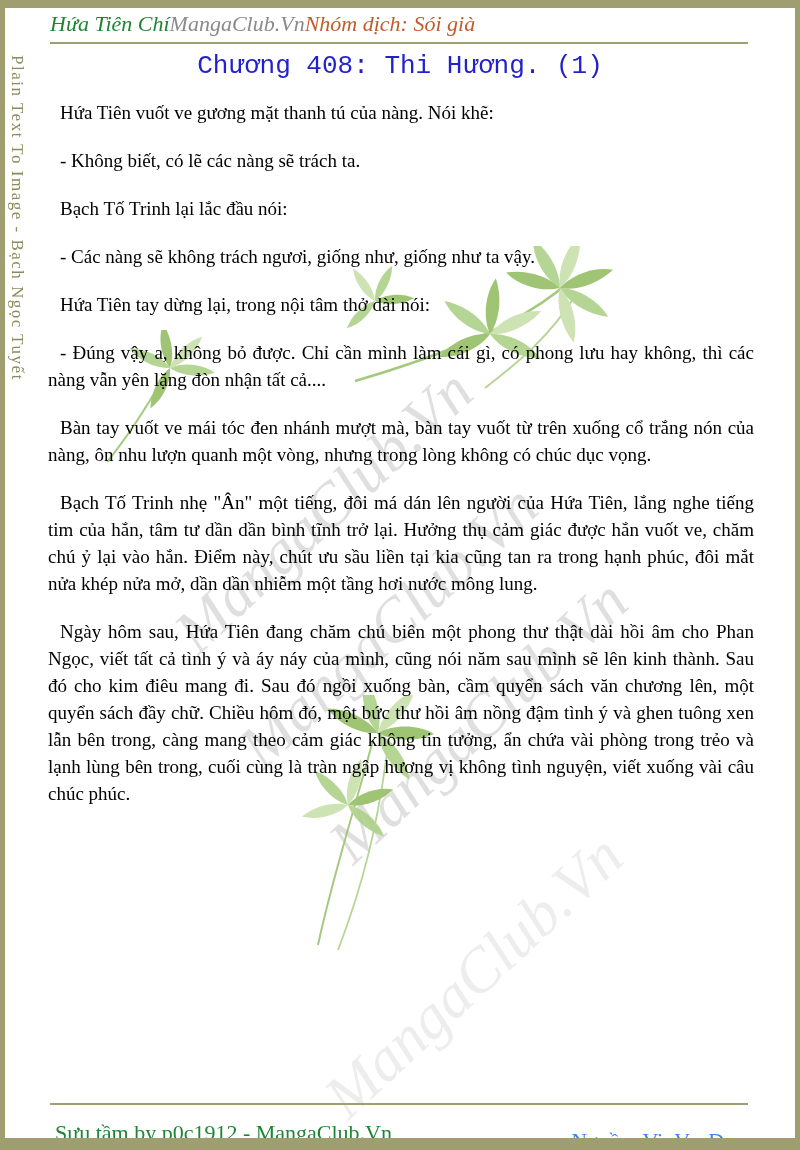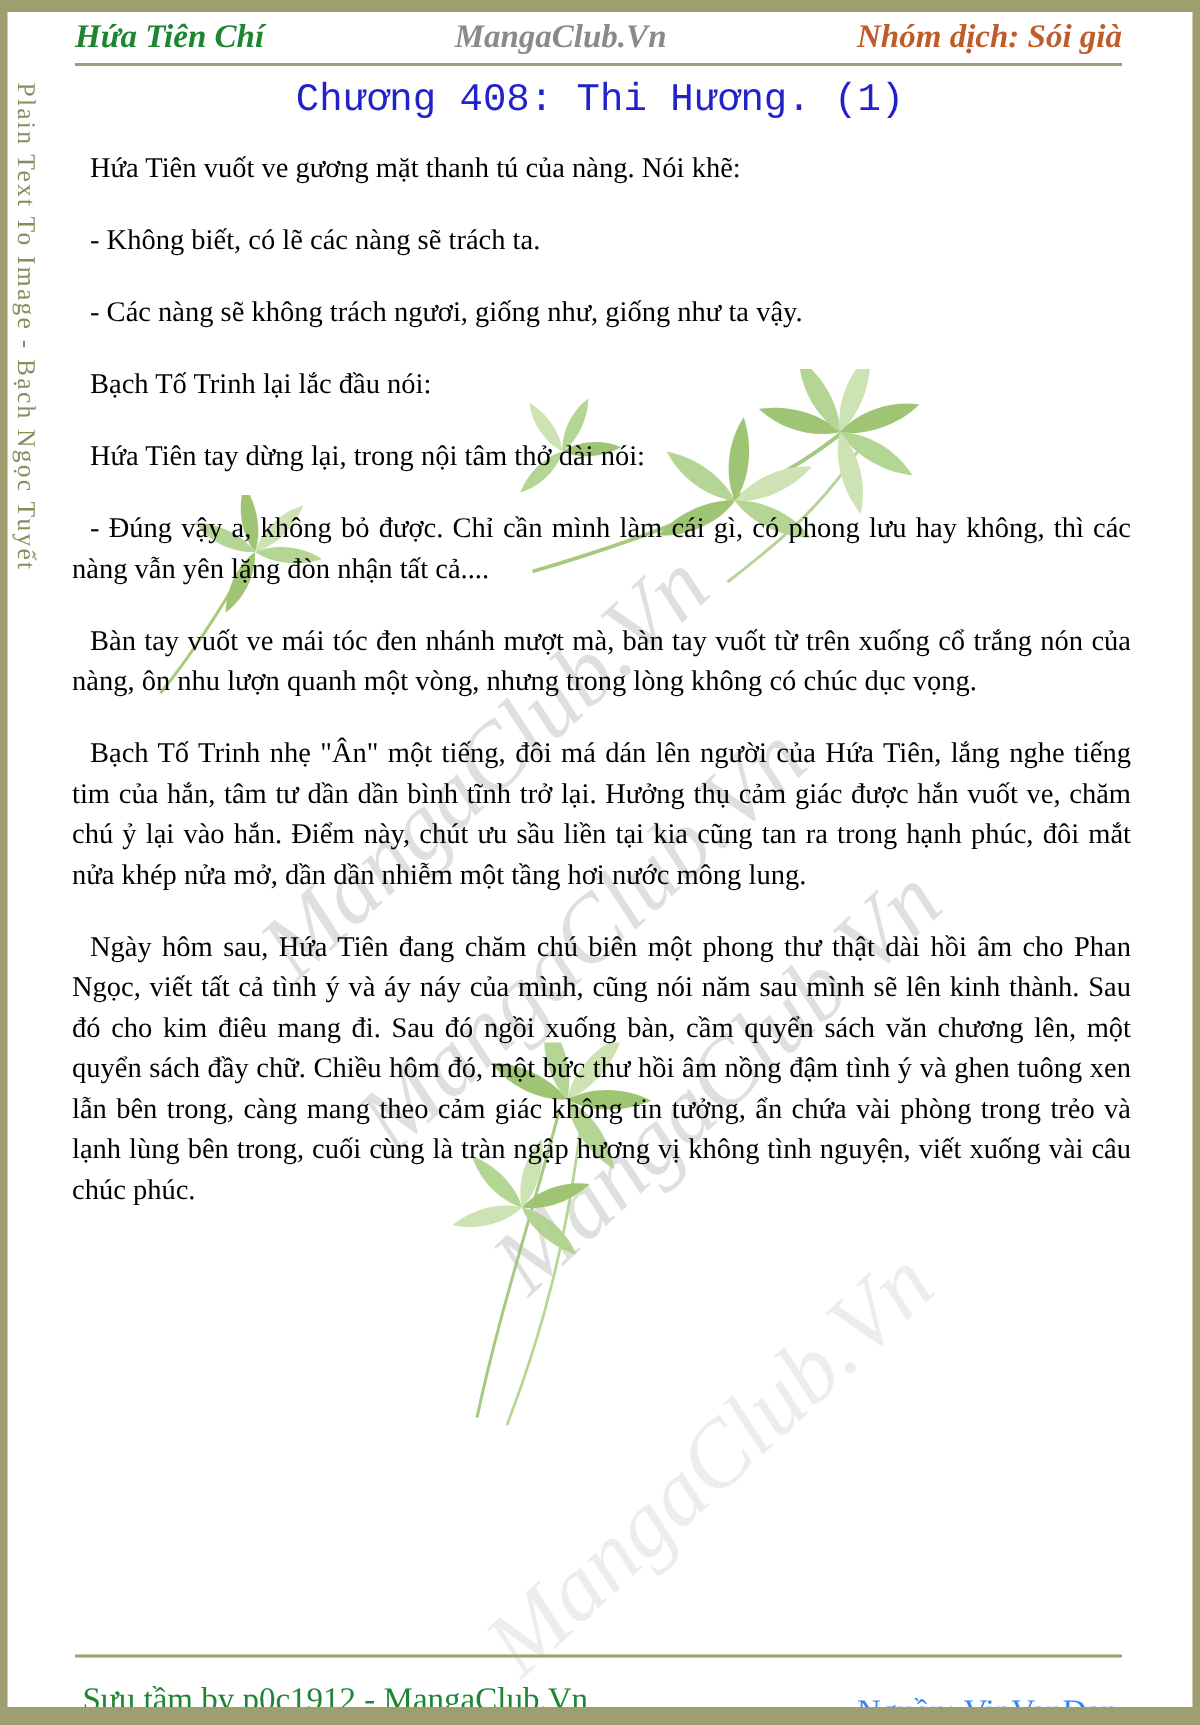--- a/index.html
+++ b/index.html
@@ -16,22 +16,22 @@
   
   .sidebar-note{
     position:absolute;left:7px;top:55px;
     writing-mode:vertical-rl;
     font-size:17px;color:#8b8b5e;letter-spacing:1.5px;
     white-space:nowrap;z-index:3;
   }
   
   .header{
     position:absolute;top:11px;left:50px;right:52px;
-    display:flex;justify-content:space-between;align-items:baseline;
-    font-style:italic;font-size:22px;z-index:3;font-weight:bold;
+    display:flex;align-items:baseline;
+    font-style:italic;font-size:22px;z-index:3;
   }
   .header .h-left{color:#1e8533;}
   .header .h-center{color:#8a8a8a;}
   .header .h-right{color:#bf5c2b;}
   .rule{
     position:absolute;left:50px;right:52px;height:2px;background:#9e9e70;z-index:3;
   }
   .rule-top{top:42px;}
   .rule-bottom{top:1103px;}
   .chapter-title{
@@ -144,22 +144,22 @@
     <path d="M0 0 C15 -10 38 -12 56 -4 C38 6 15 7 0 0 Z" fill="#c8e0ac" transform="rotate(-70)"></path>
     <path d="M0 0 C15 -10 38 -12 56 -4 C38 6 15 7 0 0 Z" fill="#95bf66" transform="rotate(-15)"></path>
     <path d="M0 0 C15 -10 38 -12 56 -4 C38 6 15 7 0 0 Z" fill="#aed189" transform="rotate(45)"></path>
     <path d="M0 0 C15 -10 38 -12 56 -4 C38 6 15 7 0 0 Z" fill="#c8e0ac" transform="rotate(170)"></path>
   </g>
 </svg>
 
 <div class="content">
   <p>Hứa Tiên vuốt ve gương mặt thanh tú của nàng. Nói khẽ:</p>
   <p>- Không biết, có lẽ các nàng sẽ trách ta.</p>
+  <p>Bạch Tố Trinh lại lắc đầu nói:</p>
   <p>- Các nàng sẽ không trách ngươi, giống như, giống như ta vậy.</p>
-  <p>Bạch Tố Trinh lại lắc đầu nói:</p>
   <p>Hứa Tiên tay dừng lại, trong nội tâm thở dài nói:</p>
   <p>- Đúng vậy a, không bỏ được. Chỉ cần mình làm cái gì, có phong lưu hay không, thì các nàng vẫn yên lặng đòn nhận tất cả....</p>
   <p>Bàn tay vuốt ve mái tóc đen nhánh mượt mà, bàn tay vuốt từ trên xuống cổ trắng nón của nàng, ôn nhu lượn quanh một vòng, nhưng trong lòng không có chúc dục vọng.</p>
   <p>Bạch Tố Trinh nhẹ "Ân" một tiếng, đôi má dán lên người của Hứa Tiên, lắng nghe tiếng tim của hắn, tâm tư dần dần bình tĩnh trở lại. Hưởng thụ cảm giác được hắn vuốt ve, chăm chú ỷ lại vào hắn. Điểm này, chút ưu sầu liền tại kia cũng tan ra trong hạnh phúc, đôi mắt nửa khép nửa mở, dần dần nhiễm một tầng hơi nước mông lung.</p>
   <p>Ngày hôm sau, Hứa Tiên đang chăm chú biên một phong thư thật dài hồi âm cho Phan Ngọc, viết tất cả tình ý và áy náy của mình, cũng nói năm sau mình sẽ lên kinh thành. Sau đó cho kim điêu mang đi. Sau đó ngồi xuống bàn, cầm quyển sách văn chương lên, một quyển sách đầy chữ. Chiều hôm đó, một bức thư hồi âm nồng đậm tình ý và ghen tuông xen lẫn bên trong, càng mang theo cảm giác không tin tưởng, ẩn chứa vài phòng trong trẻo và lạnh lùng bên trong, cuối cùng là tràn ngập hương vị không tình nguyện, viết xuống vài câu chúc phúc.</p>
 </div>
 
 <div class="rule rule-bottom"></div>
 
 <div class="footer">

